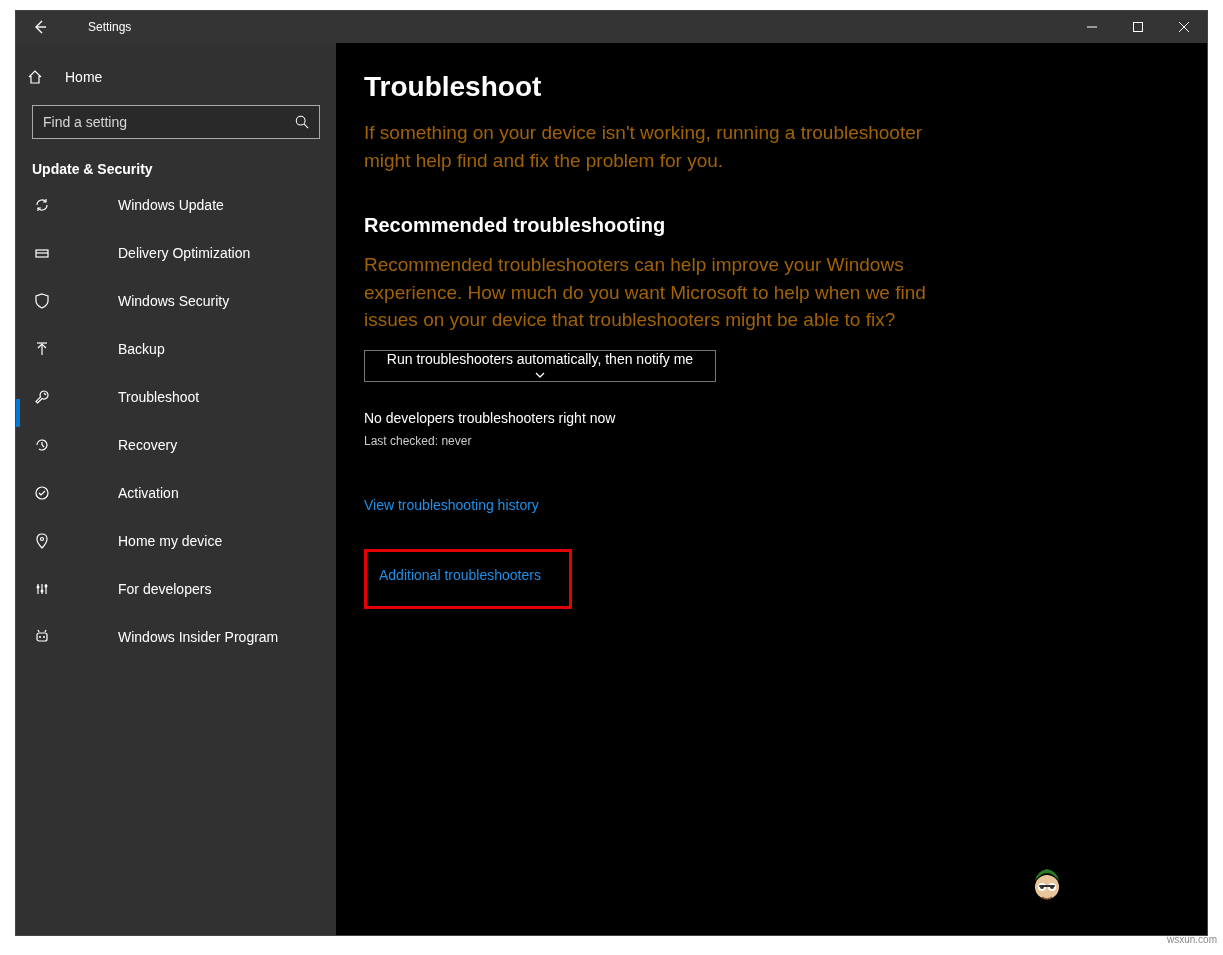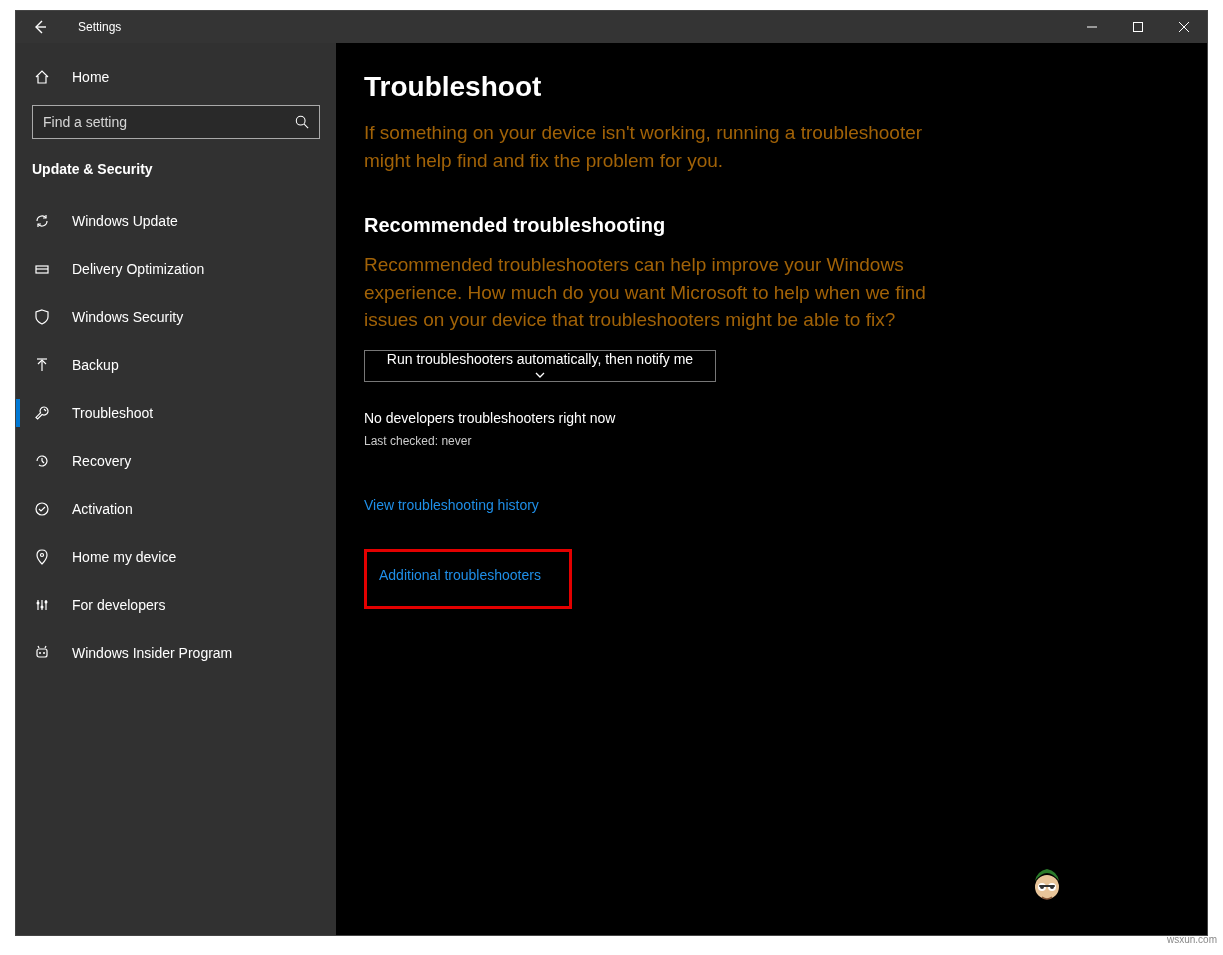--- a/index.html
+++ b/index.html
@@ -7,43 +7,43 @@
   .window {
     position: absolute; left: 15px; top: 10px; width: 1193px; height: 926px;
     background: #000; border: 1px solid #444; display: flex; flex-direction: column;
   }
   .titlebar {
     height: 32px; display: flex; align-items: center; color: #fff;
     background: rgba(80,80,80,0.65); position: relative;
   }
   .titlebar-left { display: flex; align-items: center; }
   .back-btn { width: 48px; height: 32px; display:flex; align-items:center; justify-content:center; cursor:pointer; }
-  .titlebar .title { font-size: 12px; margin-left: 14px; }
+  .titlebar .title { font-size: 12px; margin-left: 24px; }
   .win-controls { position:absolute; right:0; top:0; display:flex; }
   .win-btn { width:46px; height:32px; display:flex; align-items:center; justify-content:center; cursor:pointer; }
   .content { flex:1; display:flex; overflow:hidden; }
   .sidebar {
     width: 320px; background: rgba(90,90,90,0.55); color:#fff;
     display:flex; flex-direction:column; padding-top:14px;
   }
-  .home-row { display:flex; align-items:center; padding: 12px 16px; font-size:14px; cursor:pointer; }
+  .home-row { display:flex; align-items:center; padding: 12px 9px; font-size:14px; cursor:pointer; }
   .home-row .icon { width:20px; display:flex; justify-content:center; margin-right:20px; }
   .search-box {
     margin: 8px 16px 0 16px; height:34px; border:1px solid rgba(255,255,255,0.6);
     display:flex; align-items:center; padding:0 10px; background:rgba(0,0,0,0.15);
   }
   .search-box input {
     flex:1; background:transparent; border:none; outline:none; color:#fff; font-size:14px;
   }
   .search-box input::placeholder { color: rgba(255,255,255,0.8); }
   .section-title { font-weight:600; font-size:14px; padding: 22px 16px 10px 16px; }
   .nav { margin-top:10px; }
   .nav-item {
-    display:flex; align-items:center; height:48px; padding-left:16px;
-    font-size:14px; cursor:pointer; position:relative;
+    display:flex; align-items:flex-start; height:48px; padding-left:16px;
+    font-size:14px; cursor:pointer; position:relative;gap:46px;
   }
   .nav-item .icon { width:20px; display:flex; justify-content:center; margin-right:20px; }
   .nav-item.active::before {
     content:""; position:absolute; left:0; top:10px; bottom:10px; width:4px; background:#0078d4;
   }
   .main { flex:1; background:#000; color:#fff; padding: 28px 0 0 28px; overflow:auto; }
   .page-title { font-size:28px; font-weight:600; margin-bottom:16px; }
   .desc { font-size:19px; color:#a16207; max-width:560px; line-height:1.45; margin-bottom:40px; }
   .subhead { font-size:20px; font-weight:600; margin-bottom:14px; }
   .dropdown {

